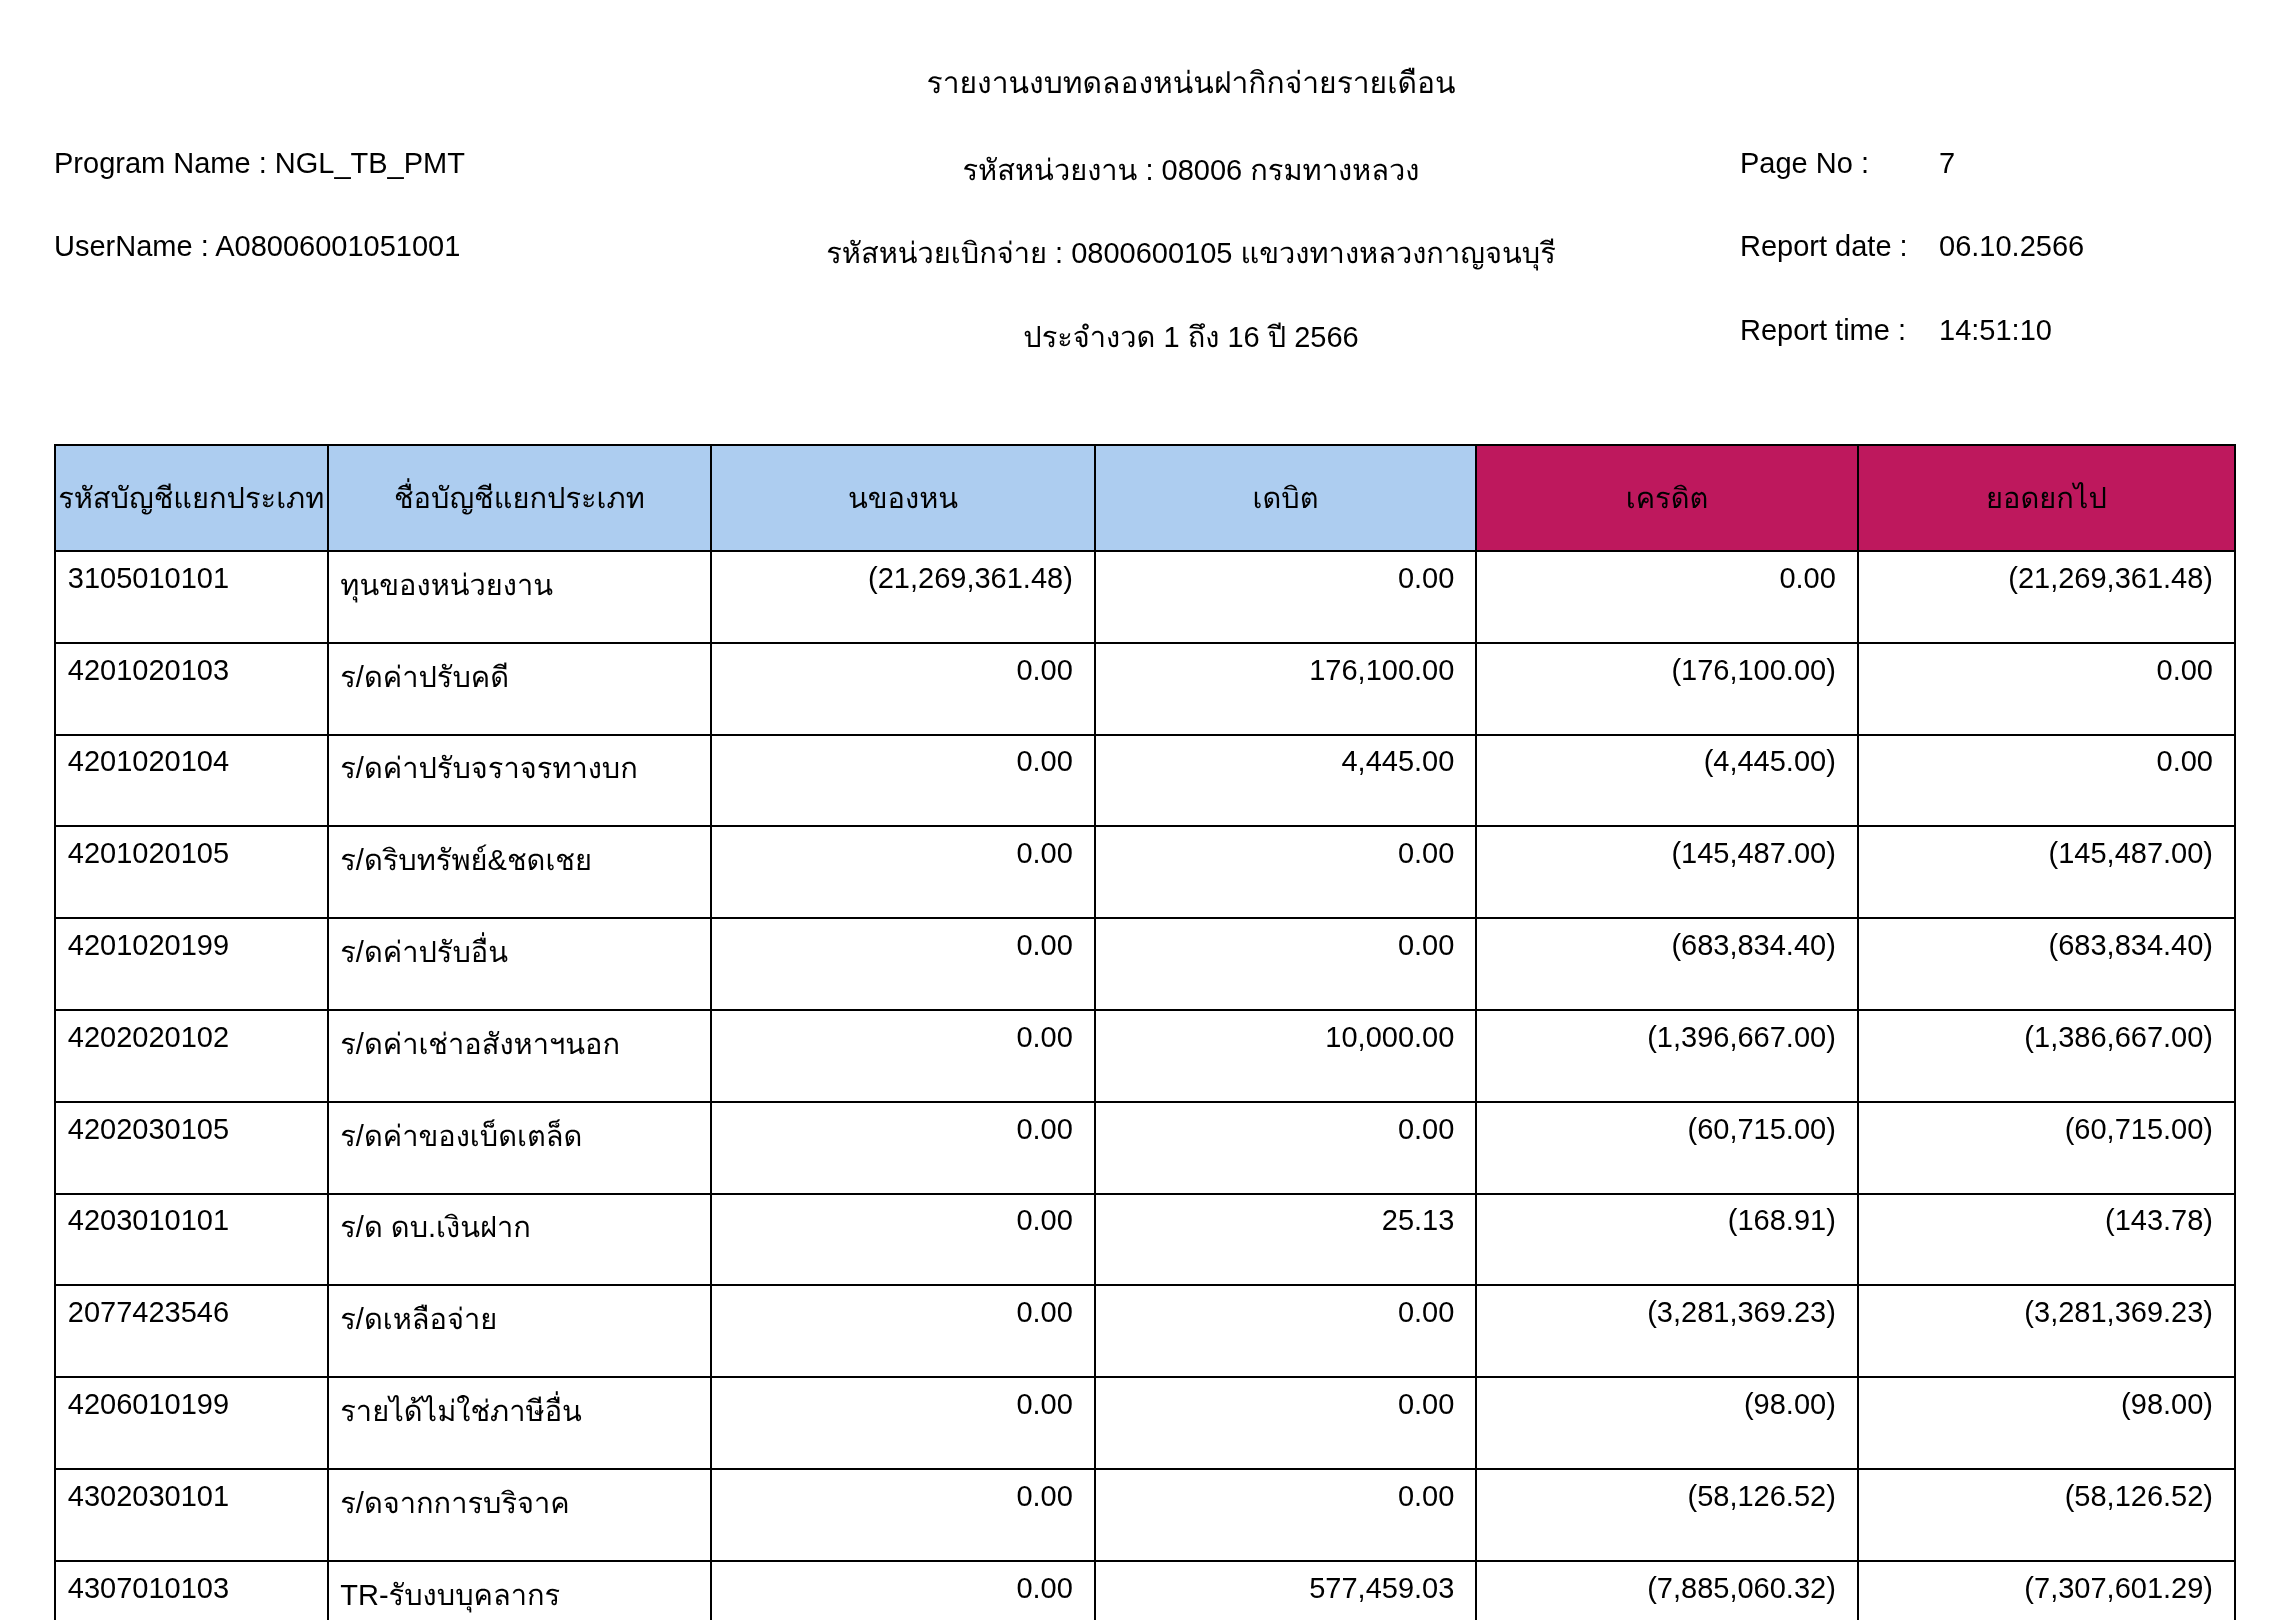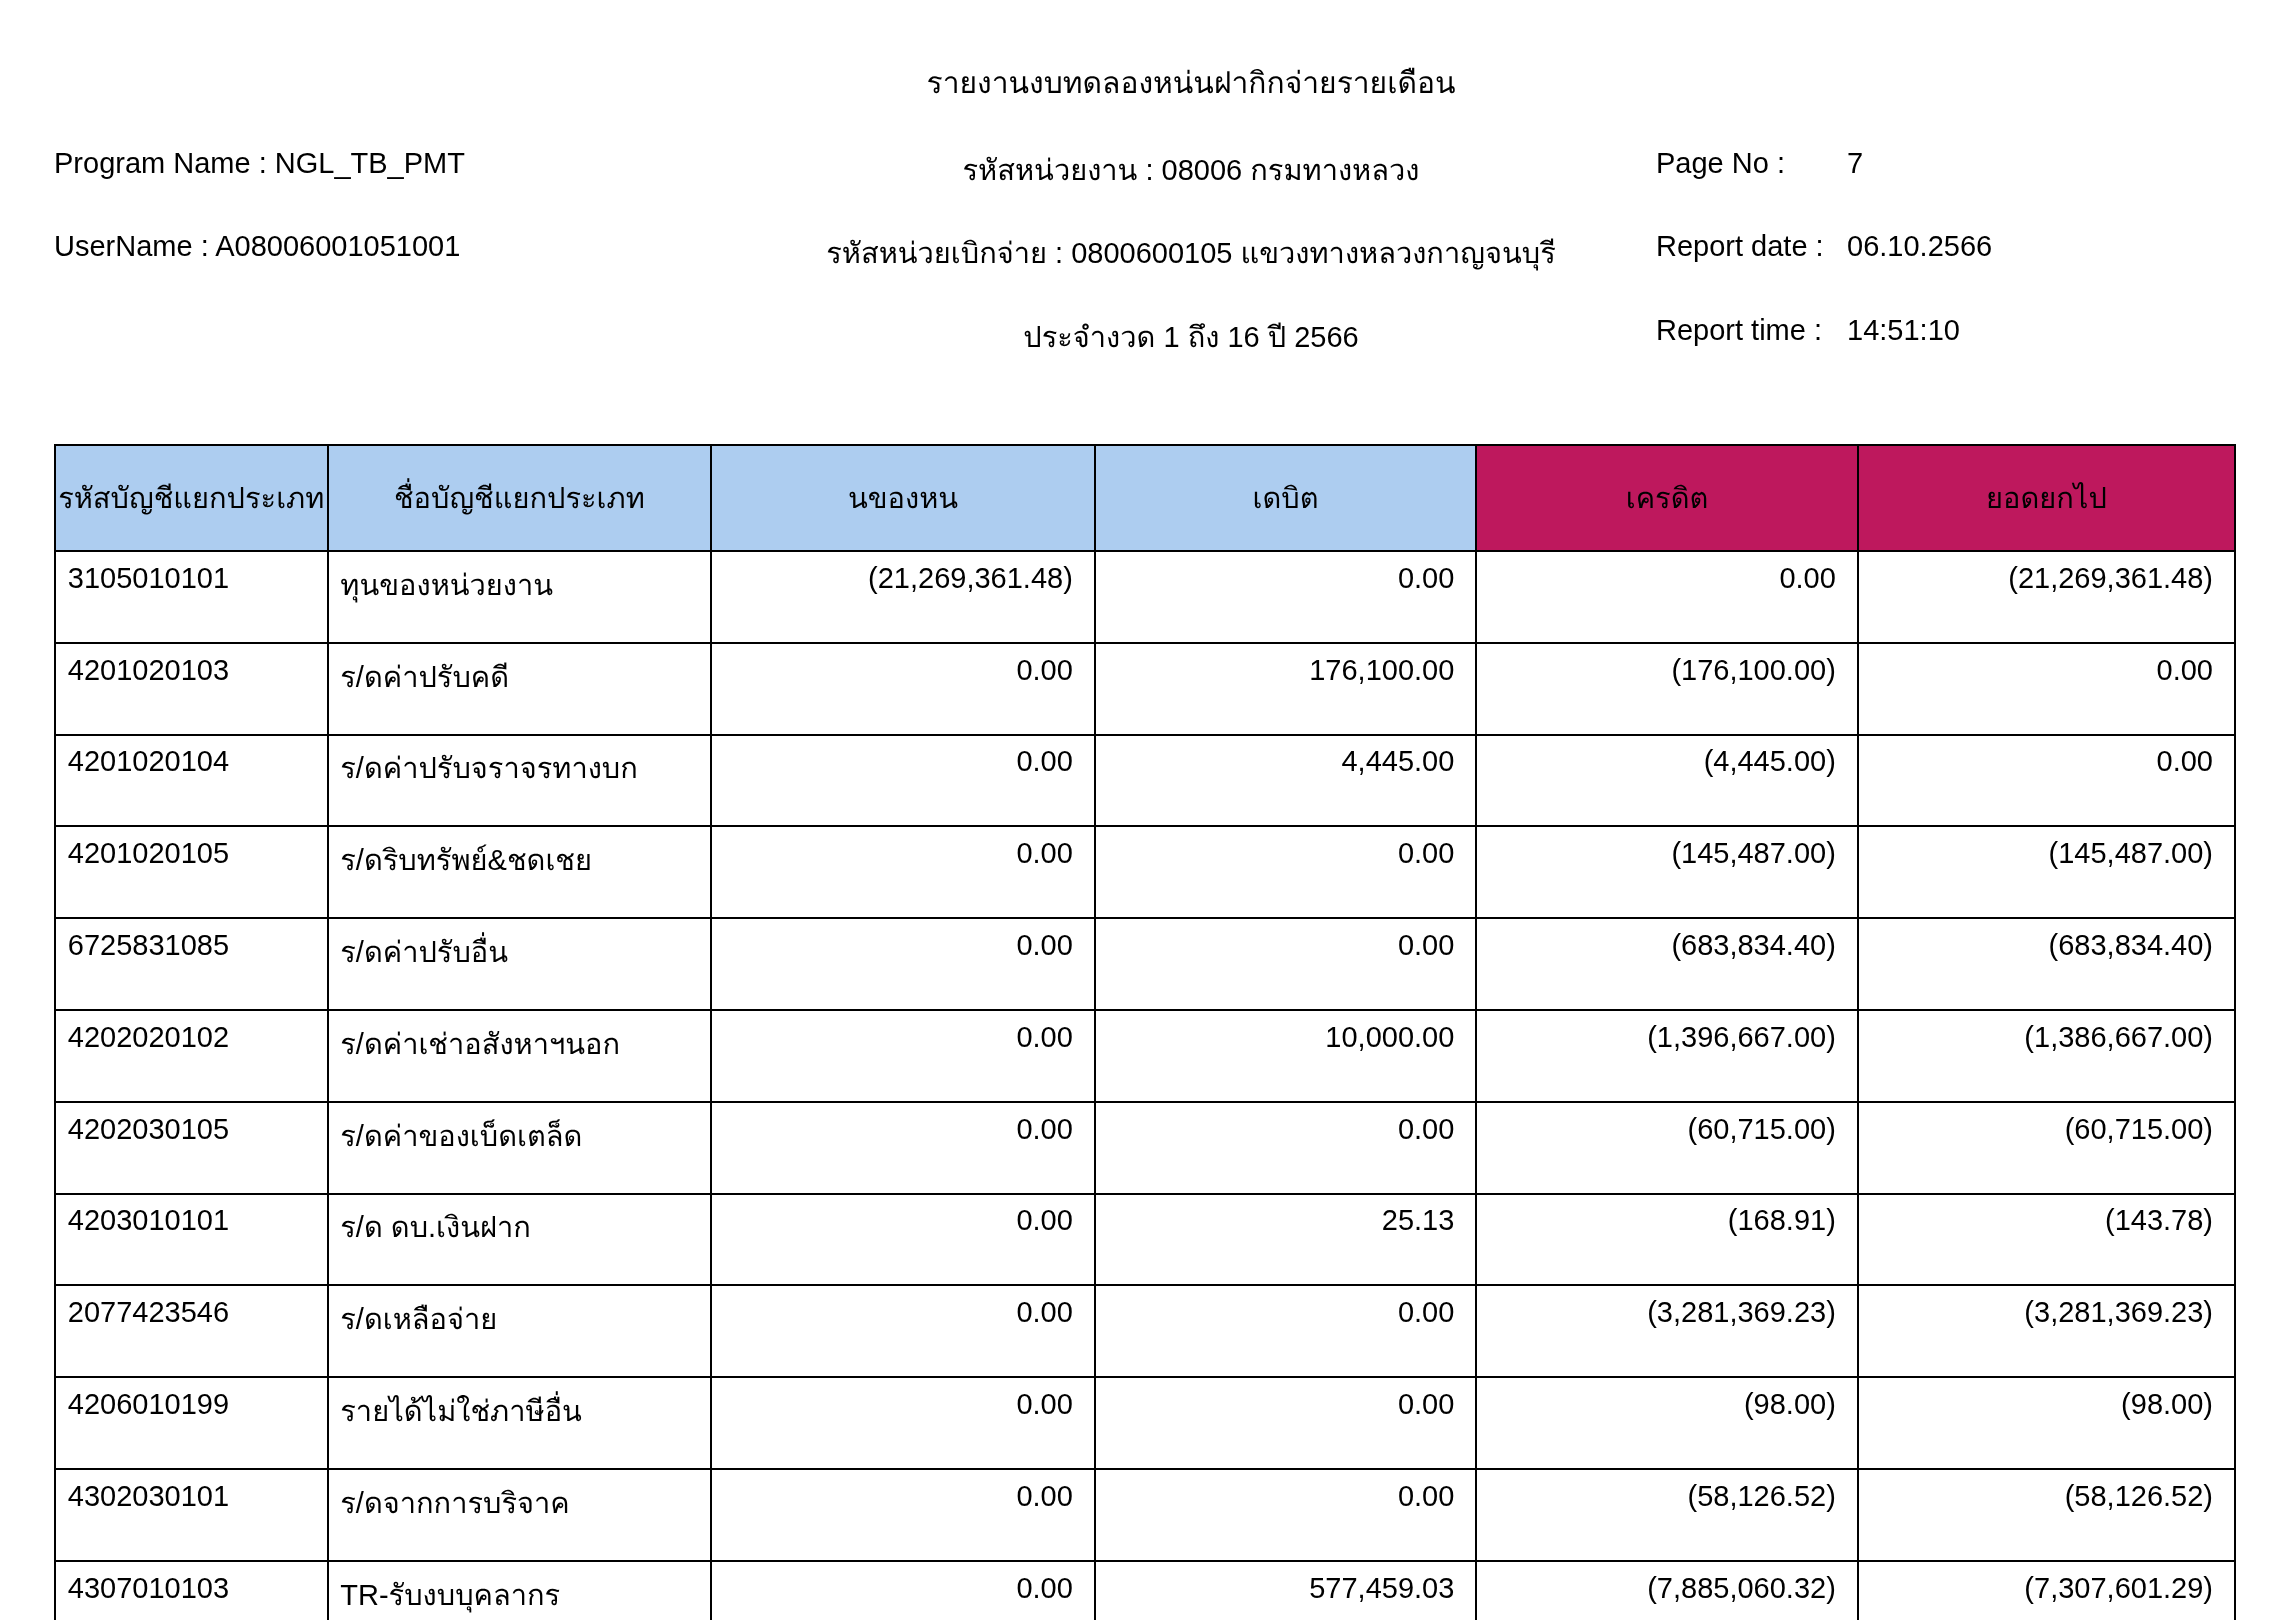--- a/index.html
+++ b/index.html
@@ -16,22 +16,23 @@
     top:59px;left:686px;width:1010px;
     text-align:center;
     font-size:30px;
   }
   .meta-left{left:54px;}
   .meta-center{left:686px;width:1010px;text-align:center;}
   .row1{top:147px;}
   .row2{top:230px;}
   .row3{top:314px;}
   .meta-right{
-    left:1656px;width:529px;
+    left:1740px;width:529px;
     display:flex;
+    gap:8px;
   }
   .meta-right .lbl{width:191px;flex:0 0 191px;}
   .meta-right .val{flex:1;}
   .tbl-wrap{
     top:444px;left:54px;width:2182px;
   }
   table{
     width:100%;
     border-collapse:collapse;
     table-layout:fixed;
@@ -134,21 +135,21 @@
         </tr>
         <tr>
           <td class="l">4201020105</td>
           <td class="l">ร/ดริบทรัพย์&amp;ชดเชย</td>
           <td class="r">0.00</td>
           <td class="r">0.00</td>
           <td class="r">(145,487.00)</td>
           <td class="r">(145,487.00)</td>
         </tr>
         <tr>
-          <td class="l">6725831085</td>
+          <td class="l">4201020199</td>
           <td class="l">ร/ดค่าปรับอื่น</td>
           <td class="r">0.00</td>
           <td class="r">0.00</td>
           <td class="r">(683,834.40)</td>
           <td class="r">(683,834.40)</td>
         </tr>
         <tr>
           <td class="l">4202020102</td>
           <td class="l">ร/ดค่าเช่าอสังหาฯนอก</td>
           <td class="r">0.00</td>

